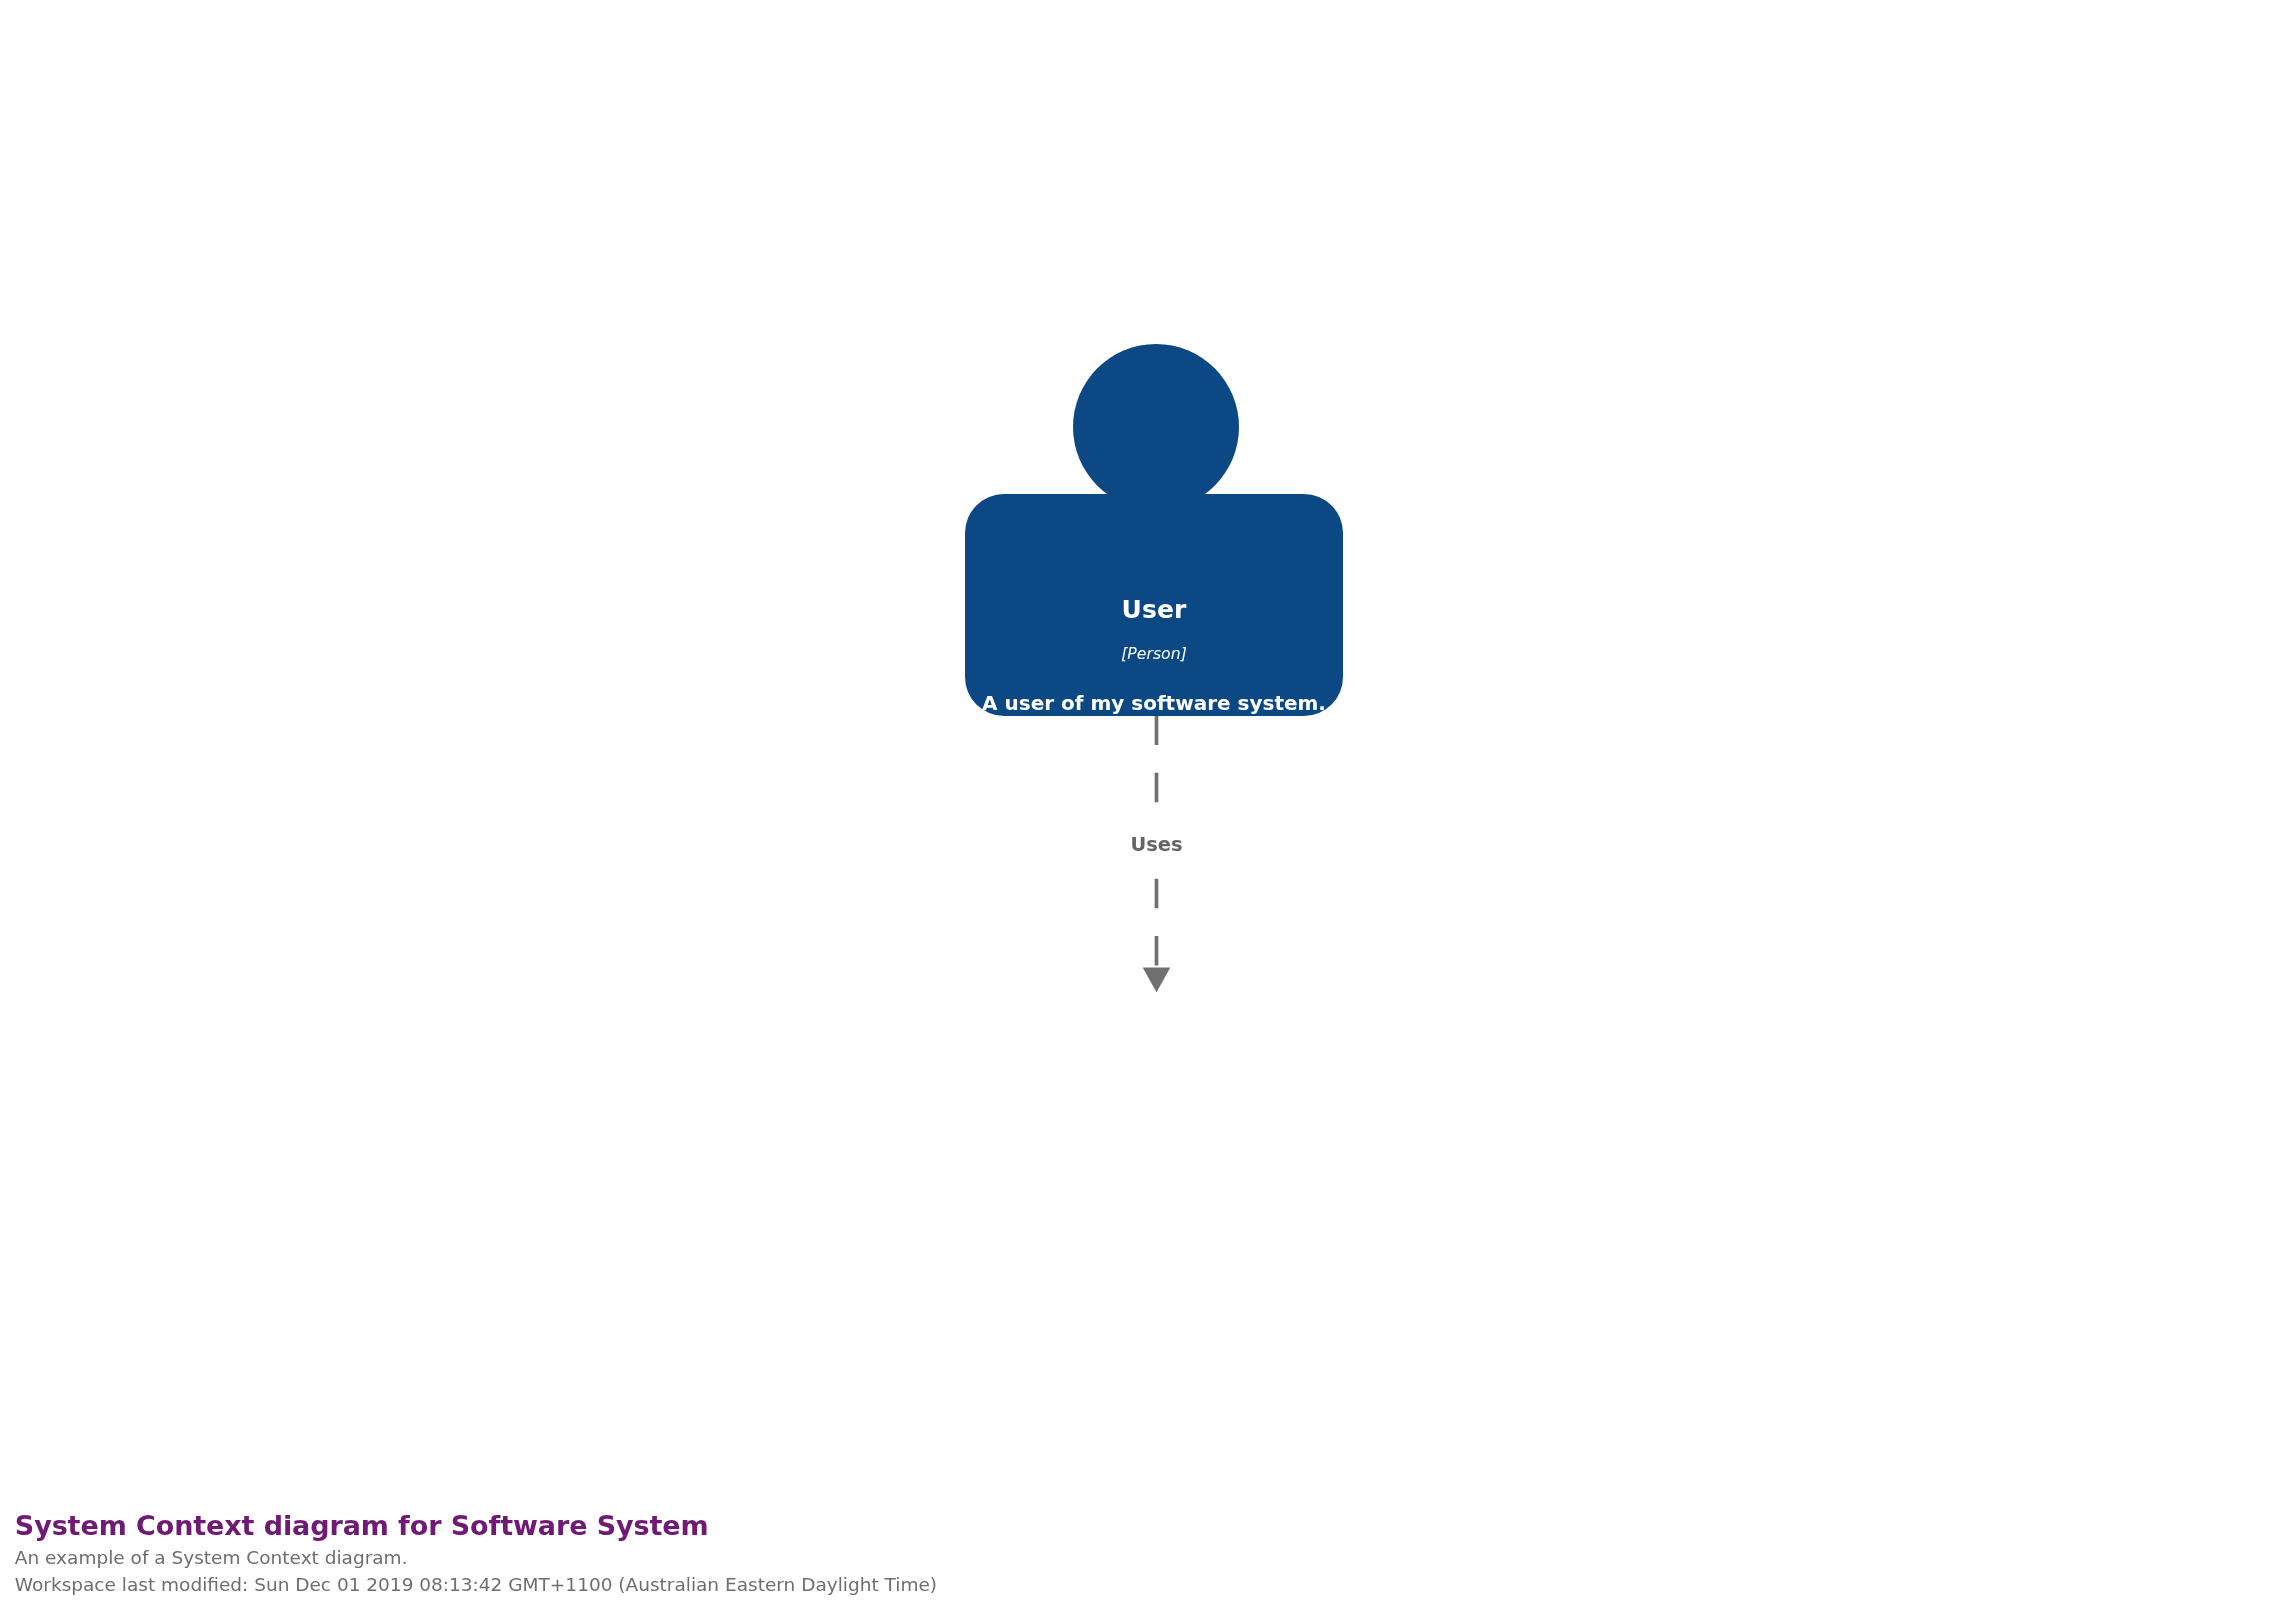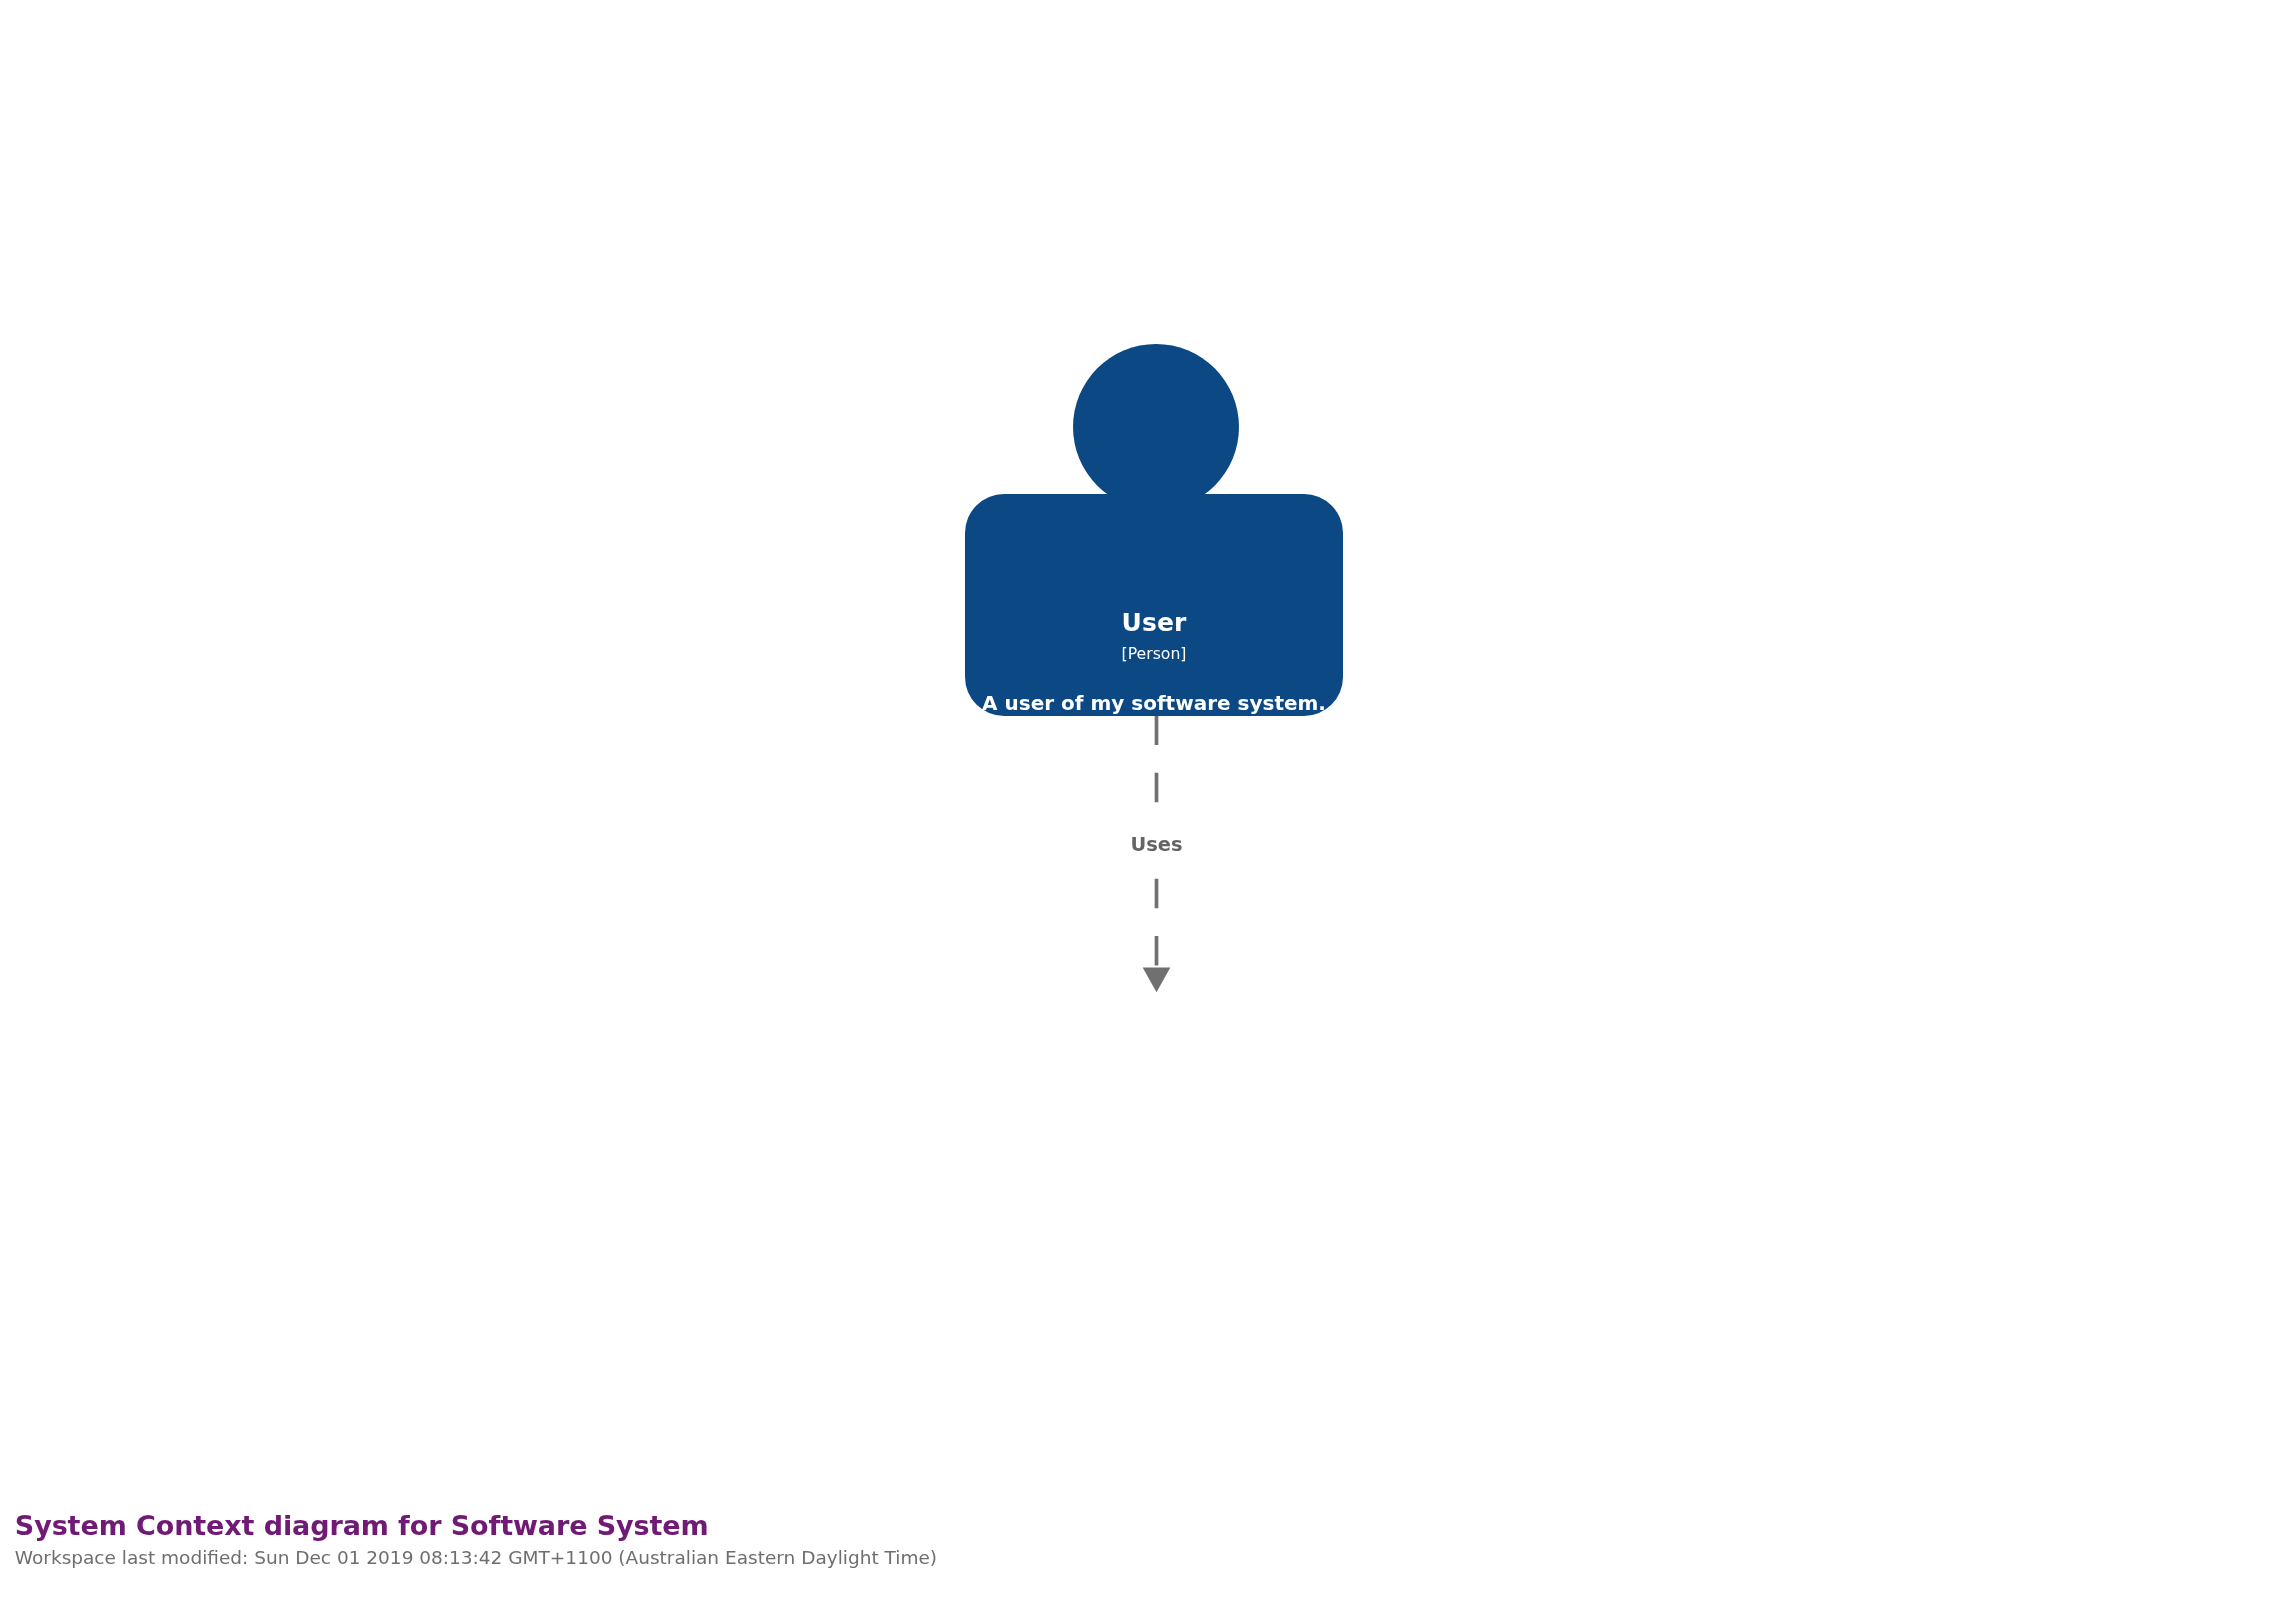--- a/index.html
+++ b/index.html
@@ -83,21 +83,22 @@
     font-size: 25px;
     font-weight: bold;
     line-height: 1.18;
     letter-spacing: 0.1px;
   }
 
   .el-type {
     font-size: 15.7px;
     font-weight: normal;
     line-height: 1.2;
-    margin-top: 8px;
+    margin-top: 21px;
+    font-style: italic;
   }
 
   .el-desc {
     font-size: 20px;
     font-weight: bold;
     line-height: 1.3;
     margin-top: 26px;
     padding: 0 13px;
   }
 
@@ -198,17 +199,18 @@
         <div class="el-type">[Person]</div>
         <div class="el-desc">A user of my software system.</div>
       </div>
     </div>
 
 
   </div>
 
   <div class="caption">
     <div class="caption-title">System Context diagram for Software System</div>
+    <div class="caption-line">An example of a System Context diagram.</div>
     <div class="caption-line">Workspace last modified: Sun Dec 01 2019 08:13:42 GMT+1100 (Australian Eastern Daylight Time)</div>
   </div>
 
 </div>
 
 
 </body></html>

